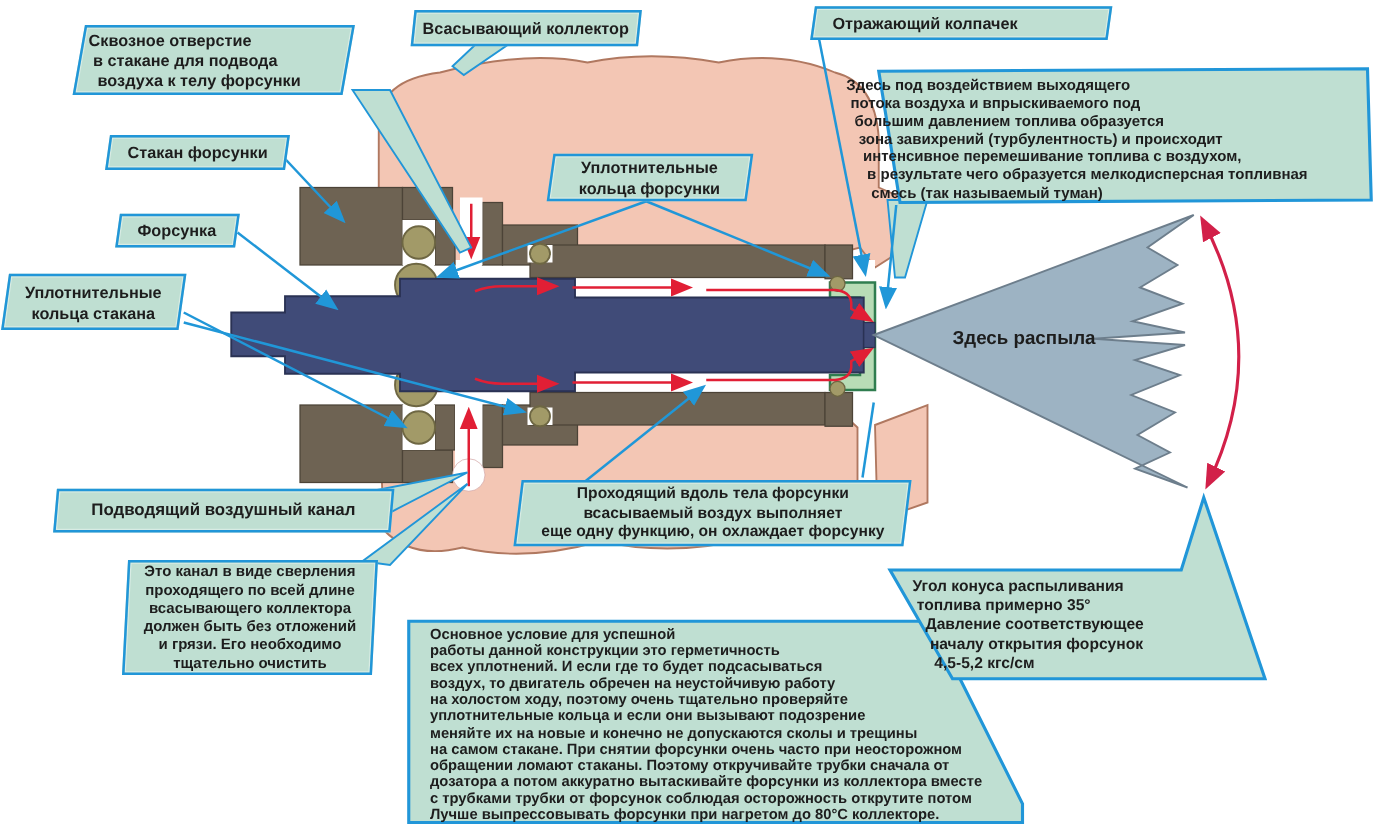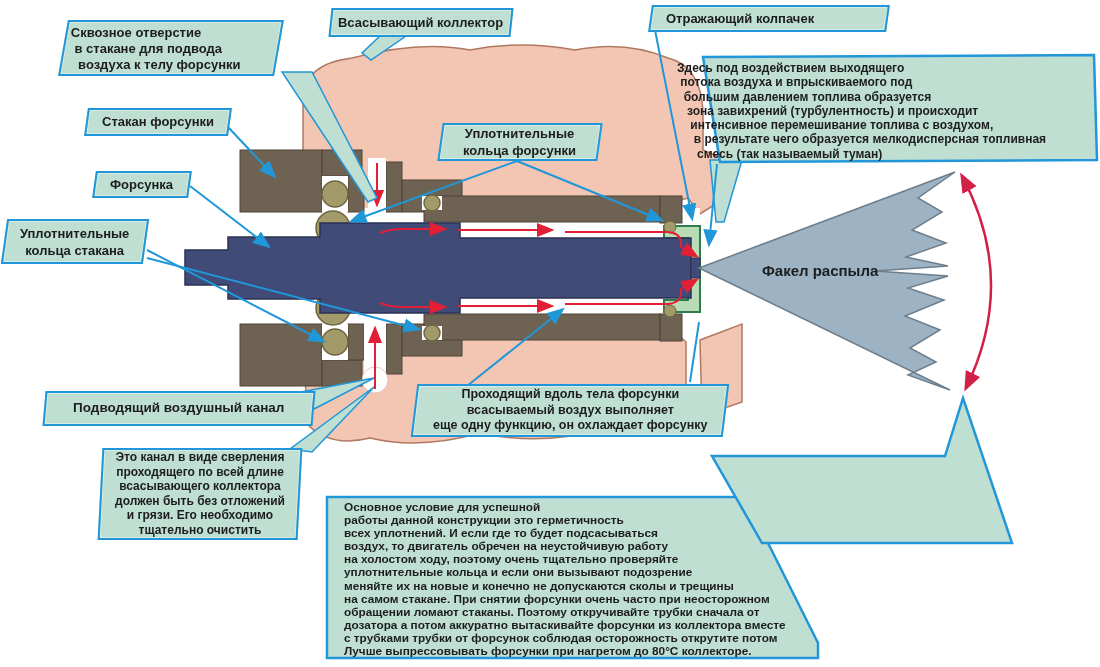--- a/index.html
+++ b/index.html
@@ -186,15 +186,20 @@
 всех уплотнений. И если где то будет подсасываться
 воздух, то двигатель обречен на неустойчивую работу
 на холостом ходу, поэтому очень тщательно проверяйте
 уплотнительные кольца и если они вызывают подозрение
 меняйте их на новые и конечно не допускаются сколы и трещины
 на самом стакане. При снятии форсунки очень часто при неосторожном
 обращении ломают стаканы. Поэтому откручивайте трубки сначала от
 дозатора а потом аккуратно вытаскивайте форсунки из коллектора вместе
 с трубками трубки от форсунок соблюдая осторожность открутите потом
 Лучше выпрессовывать форсунки при нагретом до 80°С коллекторе.</div>
-  <div id="t-fakel" class="overlay-text">Факел распыла</div>
+  <div id="t-ugol" class="overlay-text">Угол конуса распыливания
+ топлива примерно 35°
+   Давление соответствующее
+    началу открытия форсунок
+     4,5-5,2 кгс/см</div>
+  <div id="t-fakel" class="overlay-text">Здесь распыла</div>
 
 </div>
 
 </body></html>

